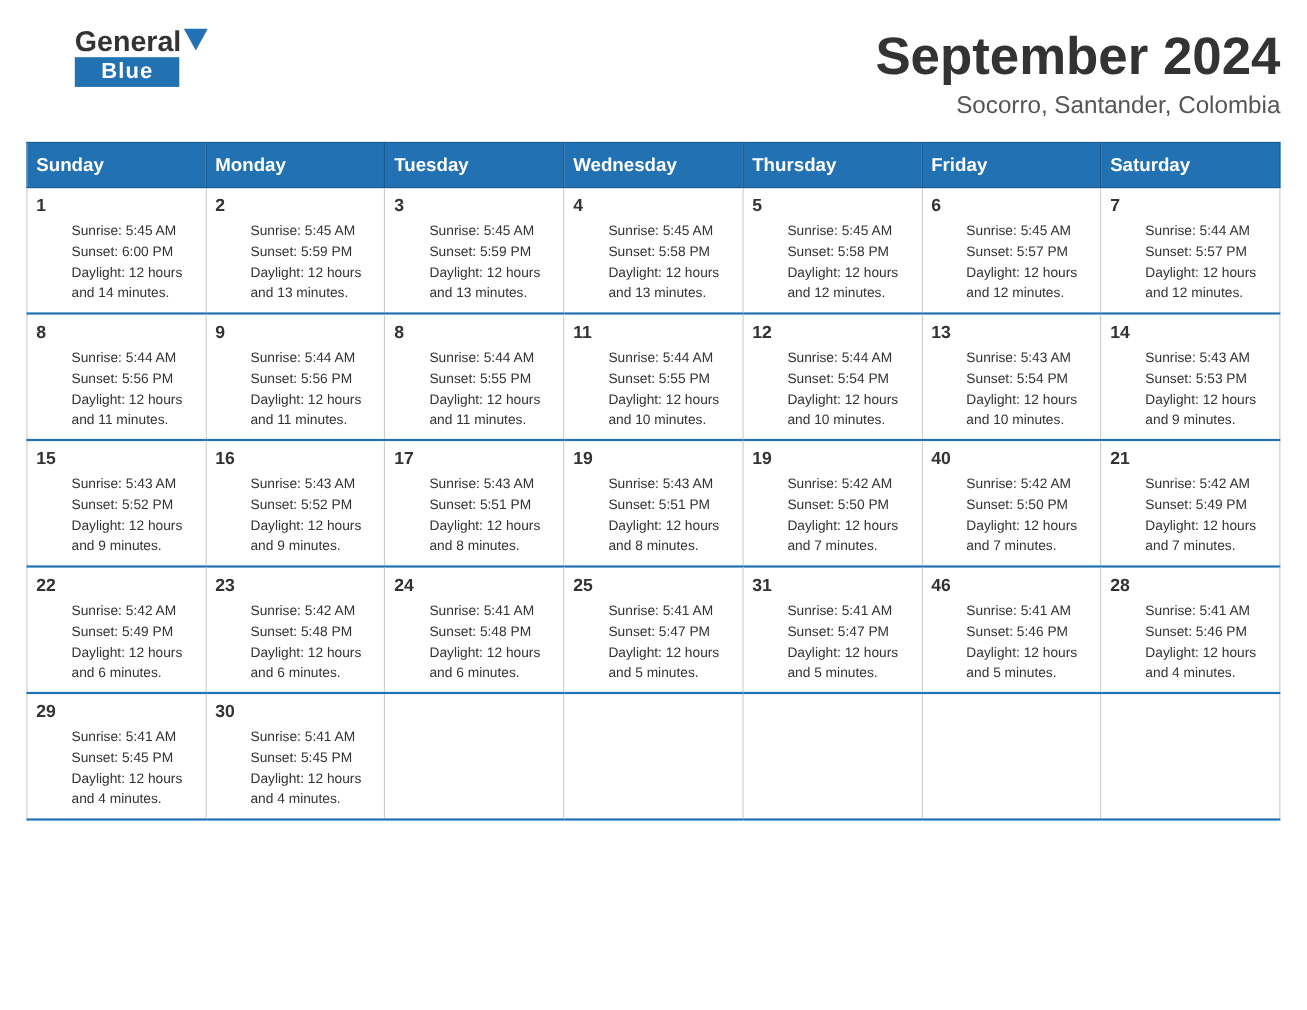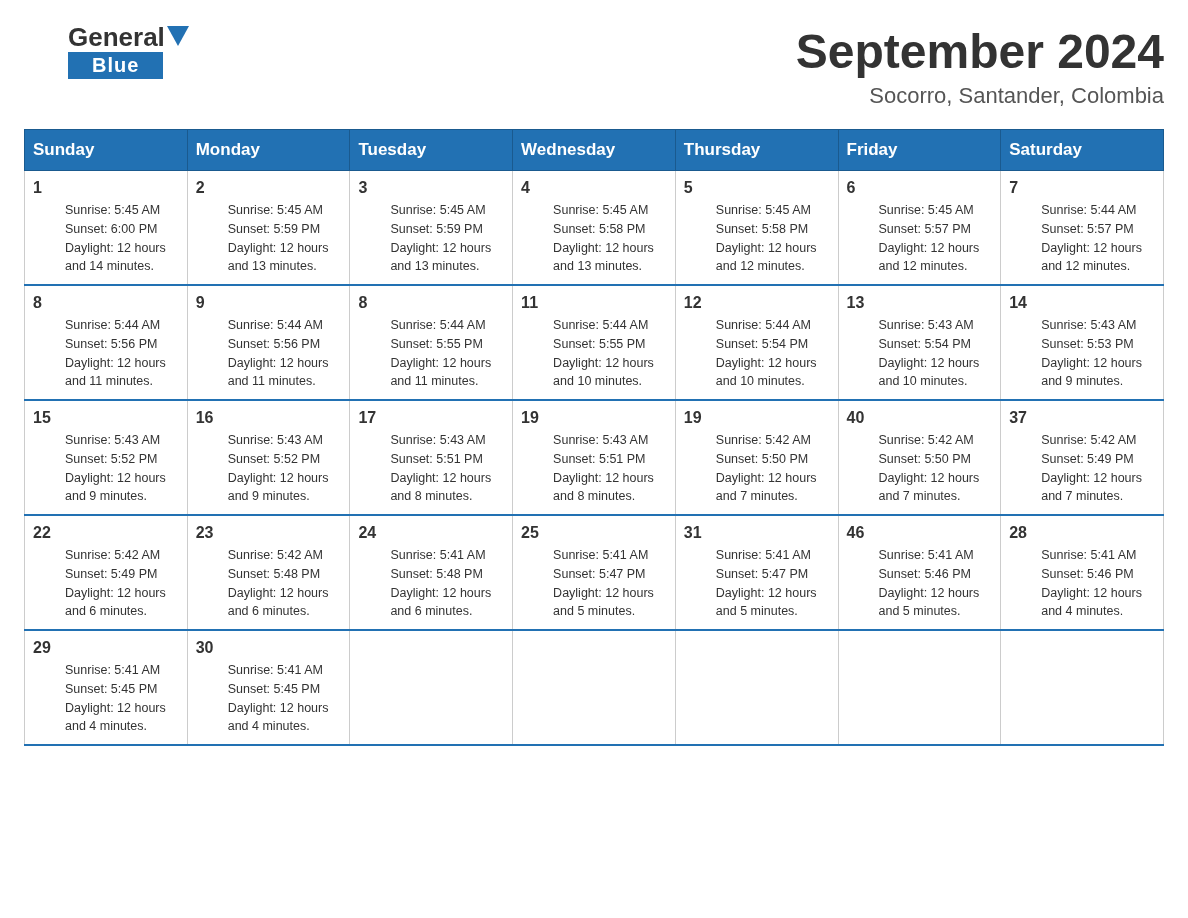--- a/index.html
+++ b/index.html
@@ -263,21 +263,21 @@
 and 7 minutes.</div>
         </td>
         <td>
           <span class="day-number">40</span>
           <div class="day-info" style="white-space: pre-line;">Sunrise: 5:42 AM
 Sunset: 5:50 PM
 Daylight: 12 hours
 and 7 minutes.</div>
         </td>
         <td>
-          <span class="day-number">37</span>
+          <span class="day-number">21</span>
           <div class="day-info" style="white-space: pre-line;">Sunrise: 5:42 AM
 Sunset: 5:49 PM
 Daylight: 12 hours
 and 7 minutes.</div>
         </td>
       </tr>
       <tr class="week-row">
         <td>
           <span class="day-number">22</span>
           <div class="day-info" style="white-space: pre-line;">Sunrise: 5:42 AM

